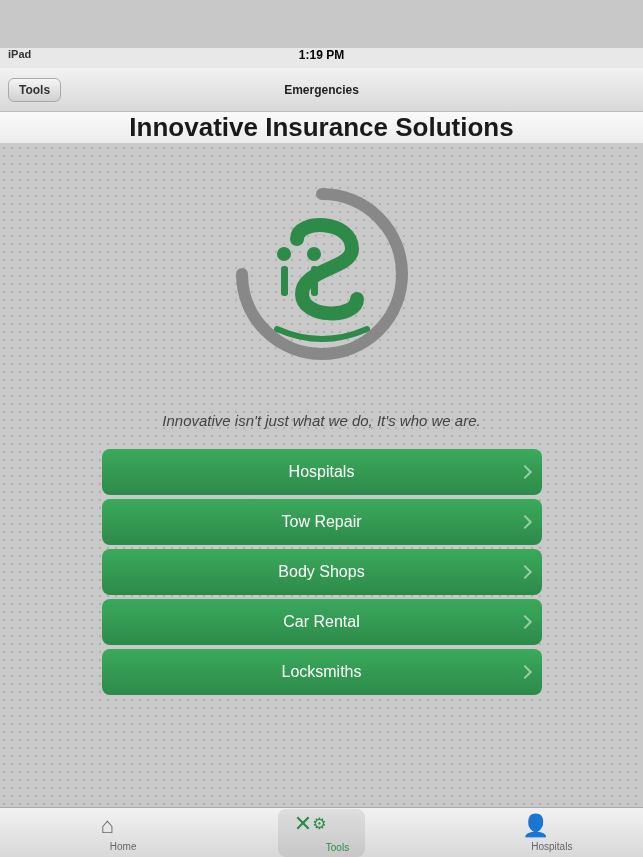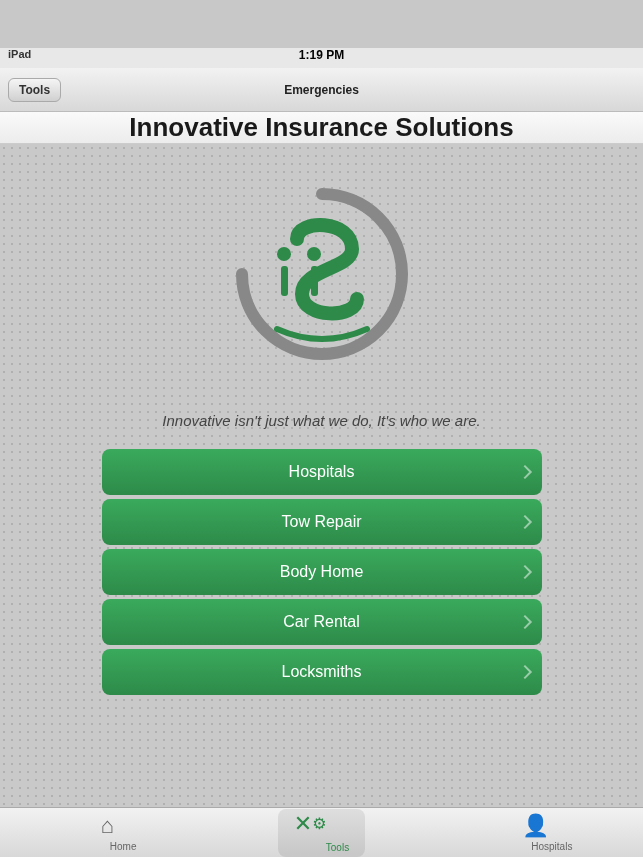--- a/index.html
+++ b/index.html
@@ -241,21 +241,21 @@
   </div>
 
   <p class="tagline">Innovative isn't just what we do, It's who we are.</p>
 
   <div class="buttons-list">
 
     <button class="emergency-btn">Hospitals</button>
 
     <button class="emergency-btn">Tow Repair</button>
 
-    <button class="emergency-btn">Body Home</button>
+    <button class="emergency-btn">Body Shops</button>
 
     <button class="emergency-btn">Car Rental</button>
 
 
     <button class="emergency-btn">Locksmiths</button>
   </div>
 
 </div>
 
 <div class="tab-bar">

